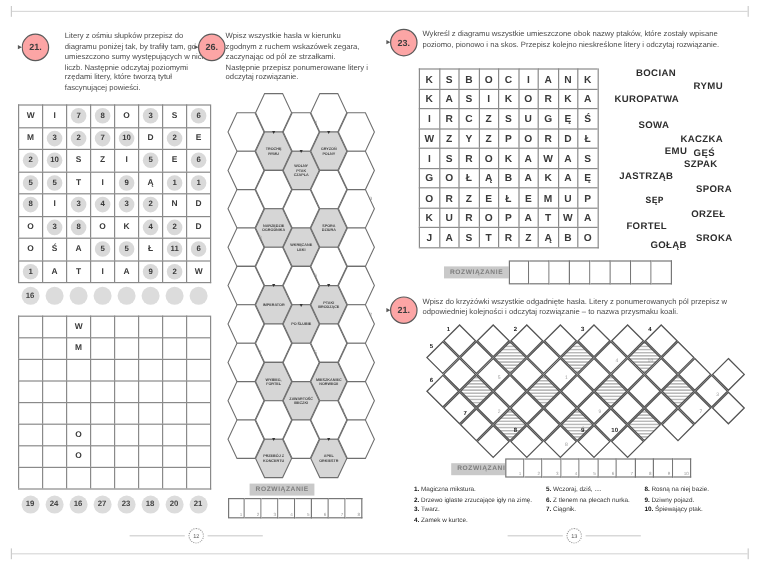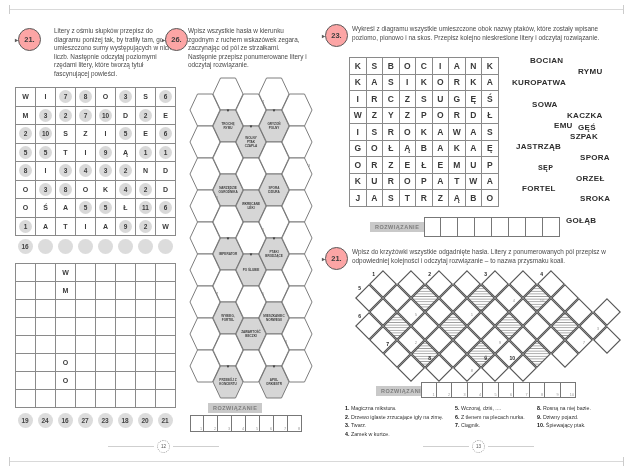--- a/index.html
+++ b/index.html
@@ -522,21 +522,21 @@
       <span class="bird" style="left: 532px; top: 100px;">SOWA</span>
       <span class="bird" style="left: 567px; top: 111px;">KACZKA</span>
       <span class="bird" style="left: 554px; top: 121px;">EMU</span>
       <span class="bird" style="left: 570px; top: 132px;">SZPAK</span>
       <span class="bird" style="left: 516px; top: 142px;">JASTRZĄB</span>
       <span class="bird" style="left: 580px; top: 153px;">SPORA</span>
       <span class="bird" style="left: 538px; top: 163px; font-family: Liberation Mono, monospace;">SĘP</span>
       <span class="bird" style="left: 576px; top: 174px;">ORZEŁ</span>
       <span class="bird" style="left: 522px; top: 184px;">FORTEL</span>
       <span class="bird" style="left: 580px; top: 194px;">SROKA</span>
-      <span class="bird" style="left: 542px; top: 216px; margin-left: 24px;">GOŁĄB</span>
+      <span class="bird" style="left: 542px; top: 200px;">GOŁĄB</span>
     </div>
 
   <div class="rlabel" style="left:370px;top:222px;">ROZWIĄZANIE</div>
   <div id="rboxes-23" class="rboxes" style="left:424px;top:217px;">
       <div class="rbox" style="width: 17px; height: 20px;"></div>
       <div class="rbox" style="width: 17px; height: 20px;"></div>
       <div class="rbox" style="width: 17px; height: 20px;"></div>
       <div class="rbox" style="width: 17px; height: 20px;"></div>
       <div class="rbox" style="width: 17px; height: 20px;"></div>
       <div class="rbox" style="width: 17px; height: 20px;"></div>

